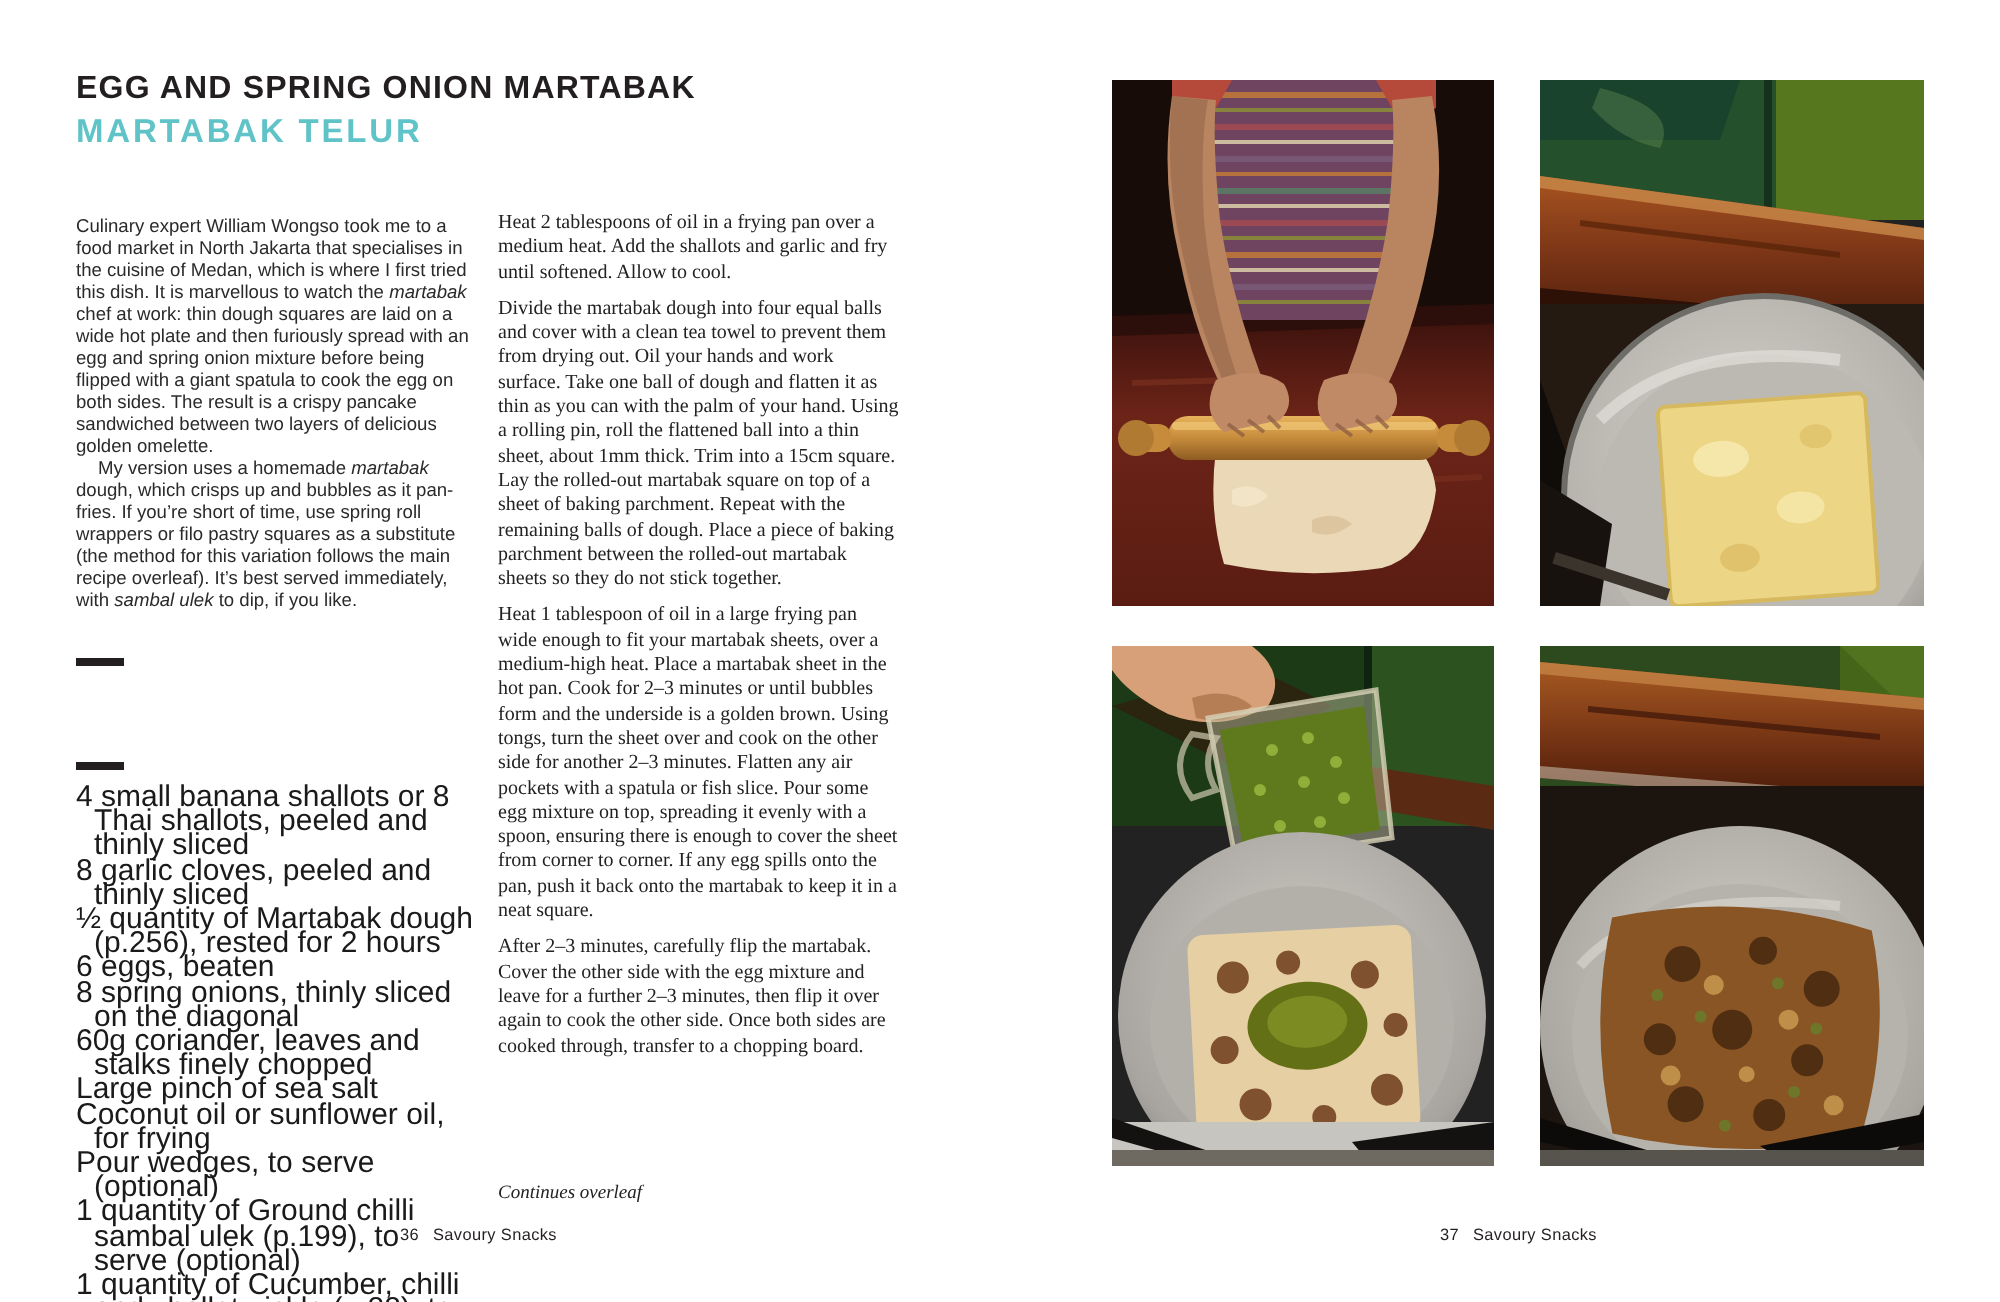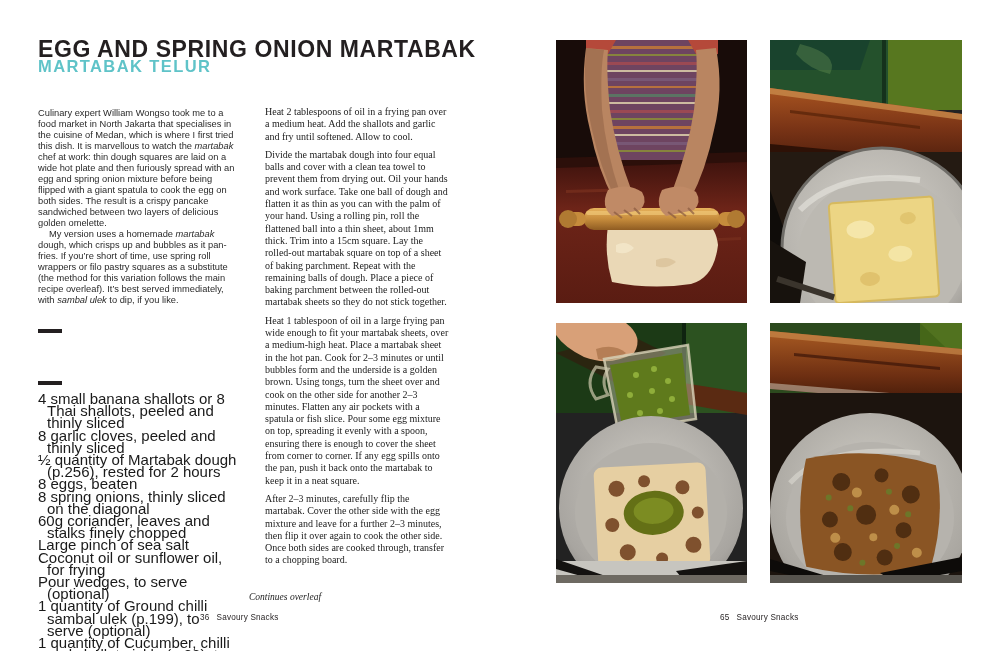--- a/index.html
+++ b/index.html
@@ -2,40 +2,40 @@
 <html><head>
 <meta charset="utf-8">
 <style>
   * { margin:0; padding:0; box-sizing:border-box; }
   html,body { width:1000px; height:651px; }
   body { background:#ffffff; font-family:"Liberation Sans", sans-serif; color:#1a1a1a; position:relative; overflow:hidden; }
 
   .spread { position:absolute; inset:0; }
 
   
-  .title { position:absolute; left:38px; top:36px; font-size:23px; font-weight:800; letter-spacing:.6px; color:#231f20;text-align:center; }
+  .title { position:absolute; left:38px; top:36px; font-size:16px; font-weight:800; letter-spacing:.6px; color:#231f20;text-align:center; }
   .subtitle { position:absolute; left:38px; top:57px; font-size:16.5px; font-weight:700; letter-spacing:1.4px; color:#5fc3c8; }
 
   
   .col-left { position:absolute; left:38px; top:108px; width:199px; font-size:9.3px; line-height:11px; color:#2a2a2a; }
   .col-left p.indent { text-indent:11px; }
   .col-left i { font-style:italic; }
 
   .meta-bar { position:absolute; left:38px; width:24px; height:3.5px; background:#231f20; }
   .bar1 { top:329px; }
   .bar2 { top:381px; }
   .meta { position:absolute; left:38px; top:337px; width:199px; font-size:9.3px; line-height:13px; }
   .meta b { font-weight:700; }
 
   .ingredients { position:absolute; left:38px; top:393px; width:202px; list-style:none; font-size:15px; line-height:12.2px; }
   .ingredients li { padding-left:9px; text-indent:-9px; }
 
   
   .col-method { position:absolute; left:249px; top:106px; width:201px; height:492px; font-family:"Liberation Serif", serif; font-size:10px; line-height:12.3px; color:#222; }
-  .col-method p { margin-bottom:6px;margin-left:16px; }
+  .col-method p { margin-bottom:6px; }
   .continues { position:absolute; left:0; top:468px; font-style:italic; font-size:9.5px;margin-top:17px; }
 
   
   .photo { position:absolute; overflow:hidden; background:#222; }
   .photo svg { display:block; }
   .ph1 { left:556px; top:40px;  width:191px; height:263px; }
   .ph2 { left:770px; top:40px;  width:192px; height:263px; }
   .ph3 { left:556px; top:323px; width:191px; height:260px; }
   .ph4 { left:770px; top:323px; width:192px; height:260px; }
 
@@ -58,21 +58,21 @@
     <p class="indent"><span>My version uses a homemade </span><i>martabak</i><span> dough, which crisps up and bubbles as it pan-fries. If you’re short of time, use spring roll wrappers or filo pastry squares as a substitute (the method for this variation follows the main recipe overleaf). It’s best served immediately, with </span><i>sambal ulek</i><span> to dip, if you like.</span></p>
   </div>
 
   <div class="meta-bar bar1"></div>
   <div class="meta-bar bar2"></div>
 
   <ul class="ingredients">
     <li>4 small banana shallots or 8 Thai shallots, peeled and thinly sliced</li>
     <li>8 garlic cloves, peeled and thinly sliced</li>
     <li>½ quantity of Martabak dough (p.256), rested for 2 hours</li>
-    <li>8 eggs, beaten</li>
+    <li>6 eggs, beaten</li>
     <li>8 spring onions, thinly sliced on the diagonal</li>
     <li>60g coriander, leaves and stalks finely chopped</li>
     <li>Large pinch of sea salt</li>
     <li>Coconut oil or sunflower oil, for frying</li>
     <li>Pour wedges, to serve (optional)</li>
     <li>1 quantity of Ground chilli sambal ulek (p.199), to serve (optional)</li>
     <li>1 quantity of Cucumber, chilli and shallot pickle (p.88), to serve (optional)</li>
   </ul>
 
   <div class="col-method">
@@ -327,16 +327,16 @@
       <path d="M0 236 L80 260 L58 260 L0 248 Z" fill="#0d0b09"></path>
       <path d="M110 250 L192 234 L192 248 L126 260 Z" fill="#0d0b09"></path>
       <rect y="252" width="192" height="8" fill="#57544e"></rect>
     </svg>
   </div>
 
   <div class="footer f-left">
     <span class="num">36</span><span>Savoury Snacks</span>
   </div>
   <div class="footer f-right">
-    <span class="num">65</span><span>Savoury Snacks</span>
+    <span class="num">37</span><span>Savoury Snacks</span>
   </div>
 
 </div>
 
 </body></html>

